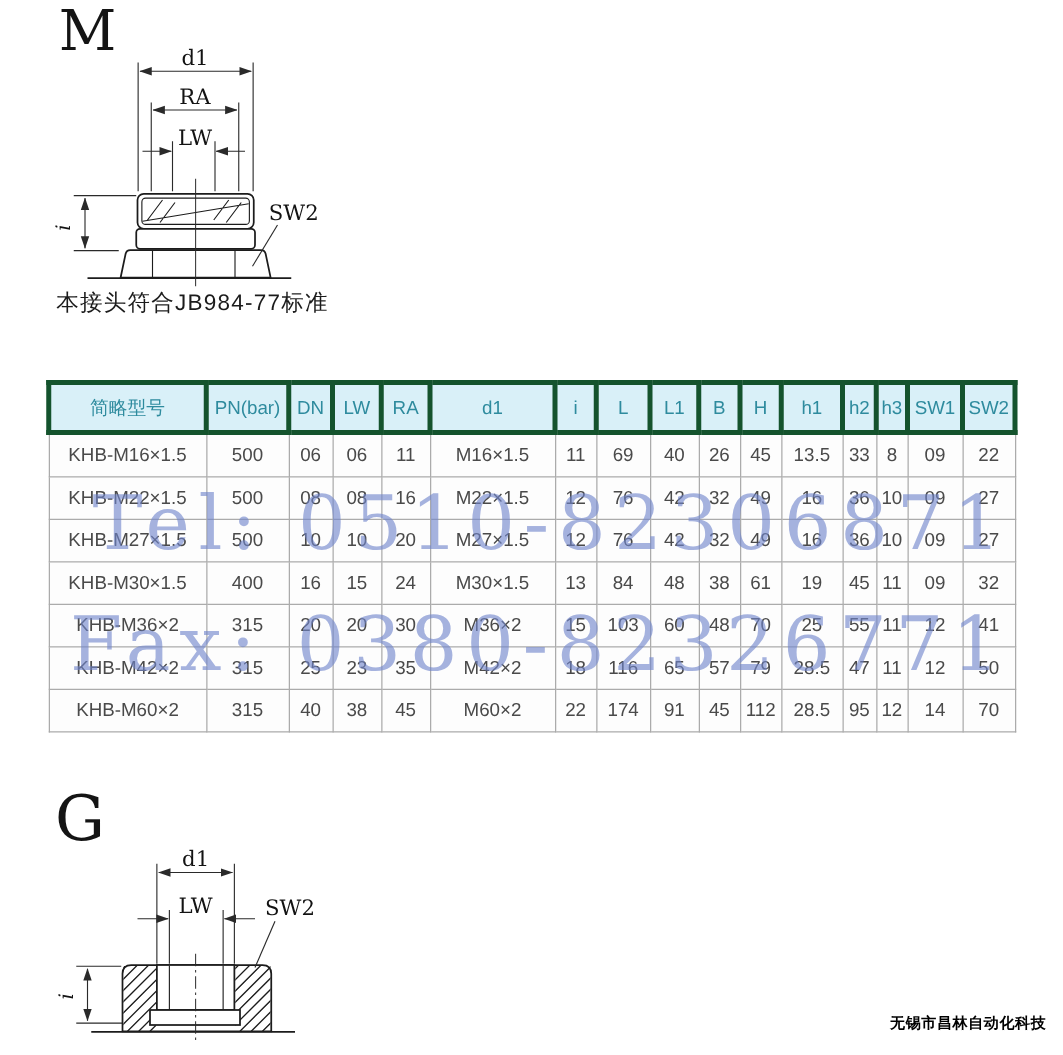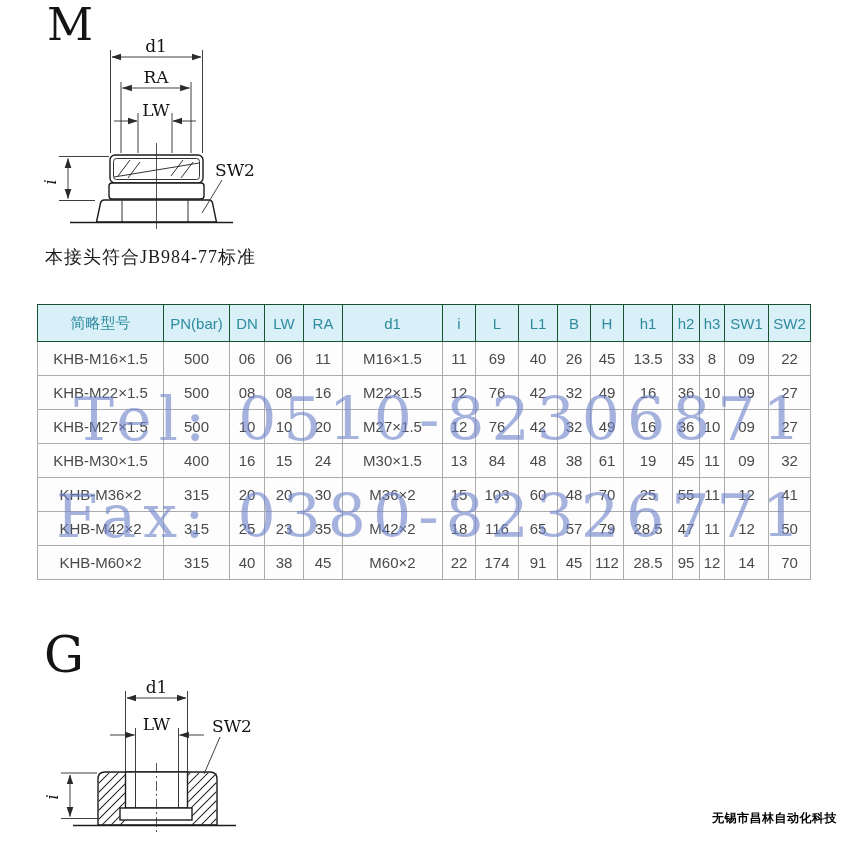--- a/index.html
+++ b/index.html
@@ -7,32 +7,32 @@
     width:850px;height:844px;position:relative;background:#ffffff;
     font-family:"Liberation Sans",sans-serif;overflow:hidden;
   }
   .abs{position:absolute;}
   .big-letter{
     font-family:"DejaVu Serif",serif;color:#141414;line-height:1;
   }
   #letter-m{left:47px;top:2px;font-size:45px;}
   #letter-g{left:44px;top:630px;font-size:50px;}
   #caption-m{
-    left:45px;top:230px;font-family:Liberation Serif, serif;
-    font-size:18px;color:#1b1b1b;letter-spacing:1px;white-space:nowrap;margin-top:15px;
+    left:45px;top:230px;font-family:Liberation Sans, sans-serif;
+    font-size:18px;color:#1b1b1b;letter-spacing:1px;white-space:nowrap;
   }
   
   #spec-table{
     position:absolute;left:37px;top:304px;width:773px;
     border-collapse:collapse;table-layout:fixed;
     font-size:15px;color:#4a4a4a;text-align:center;
   }
   #spec-table th{
     background:#d9f0f8;color:#2e8b9e;font-weight:normal;
-    height:36px;border:1px solid #14532d;padding:0;
+    height:36px;border:4px solid #14532d;padding:0;
   }
   #spec-table td{
     background:#fdfdfd;height:33px;border:1px solid #ababab;padding:0;
   }
   
   .watermark{
     font-family:"DejaVu Serif",serif;font-size:60px;line-height:1;
     letter-spacing:7px;white-space:nowrap;pointer-events:none;
     color:rgba(112,132,204,0.62);
   }

